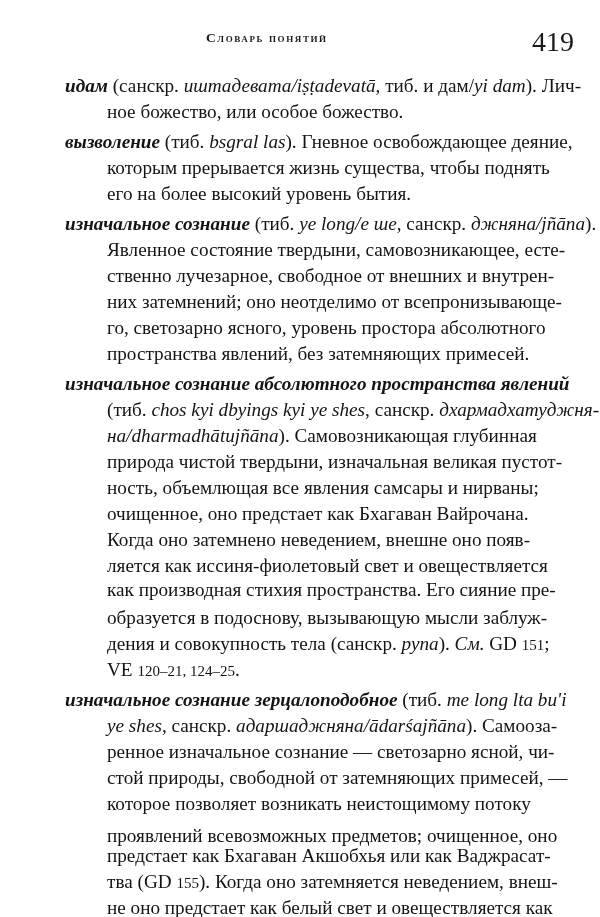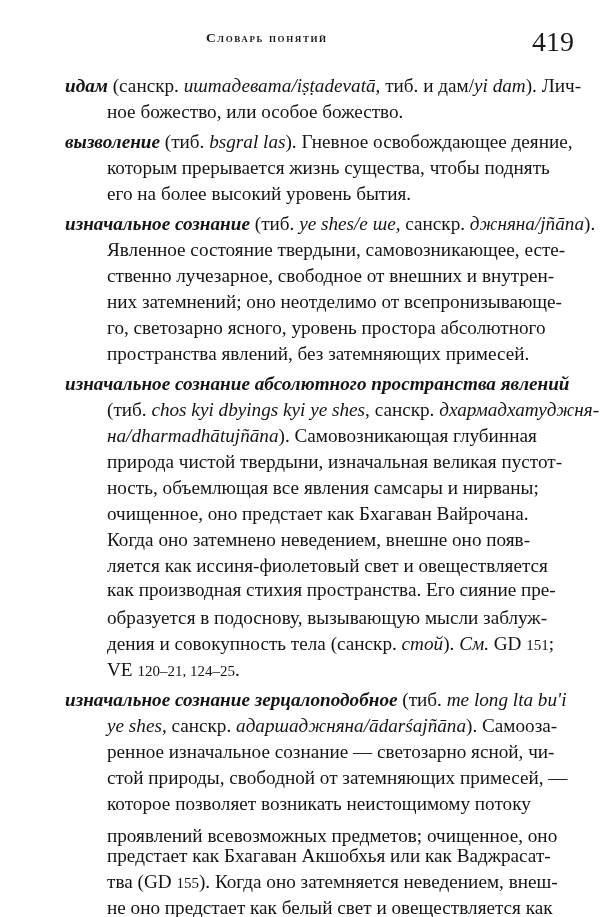--- a/index.html
+++ b/index.html
@@ -32,21 +32,21 @@
   </div>
   <div class="line cont" style="top:26px">ное божество, или особое божество.</div>
 
   <div class="line first" style="top:56px">
     <span class="term">вызволение</span><span> (тиб. </span><span class="it">bsgral las</span><span>). Гневное освобождающее деяние,</span>
   </div>
   <div class="line cont" style="top:82px">которым прерывается жизнь существа, чтобы поднять</div>
   <div class="line cont" style="top:108px">его на более высокий уровень бытия.</div>
 
   <div class="line first" style="top:138px">
-    <span class="term">изначальное сознание</span><span> (тиб. </span><span class="it">ye shes/е ше</span><span>, санскр. </span><span class="it">джняна/jñāna</span><span>).</span>
+    <span class="term">изначальное сознание</span><span> (тиб. </span><span class="it">ye long/е ше</span><span>, санскр. </span><span class="it">джняна/jñāna</span><span>).</span>
   </div>
   <div class="line cont" style="top:164px">Явленное состояние твердыни, самовозникающее, есте-</div>
   <div class="line cont" style="top:190px">ственно лучезарное, свободное от внешних и внутрен-</div>
   <div class="line cont" style="top:216px">них затемнений; оно неотделимо от всепронизывающе-</div>
   <div class="line cont" style="top:242px">го, светозарно ясного, уровень простора абсолютного</div>
   <div class="line cont" style="top:268px">пространства явлений, без затемняющих примесей.</div>
 
   <div class="line first" style="top:298px">
     <span class="term">изначальное сознание абсолютного пространства явлений</span>
   </div>
@@ -57,21 +57,21 @@
     <span class="it">на/dharmadhātujñāna</span><span>). Самовозникающая глубинная</span>
   </div>
   <div class="line cont" style="top:376px">природа чистой твердыни, изначальная великая пустот-</div>
   <div class="line cont" style="top:402px">ность, объемлющая все явления самсары и нирваны;</div>
   <div class="line cont" style="top:428px">очищенное, оно предстает как Бхагаван Вайрочана.</div>
   <div class="line cont" style="top:454px">Когда оно затемнено неведением, внешне оно появ-</div>
   <div class="line cont" style="top:480px">ляется как иссиня-фиолетовый свет и овеществляется</div>
   <div class="line cont" style="top:504px">как производная стихия пространства. Его сияние пре-</div>
   <div class="line cont" style="top:532px">образуется в подоснову, вызывающую мысли заблуж-</div>
   <div class="line cont" style="top:558px">
-    <span>дения и совокупность тела (санскр. </span><span class="it">стой</span><span>). </span><span class="it">См.</span><span> GD </span><span class="sm">151</span><span>;</span>
+    <span>дения и совокупность тела (санскр. </span><span class="it">рупа</span><span>). </span><span class="it">См.</span><span> GD </span><span class="sm">151</span><span>;</span>
   </div>
   <div class="line cont" style="top:584px">
     <span>VE </span><span class="sm">120–21, 124–25</span><span>.</span>
   </div>
 
   <div class="line first" style="top:614px">
     <span class="term">изначальное сознание зерцалоподобное</span><span> (тиб. </span><span class="it">me long lta bu'i</span>
   </div>
   <div class="line cont" style="top:640px">
     <span class="it">ye shes</span><span>, санскр. </span><span class="it">адаршаджняна/ādarśajñāna</span><span>). Самооза-</span>

